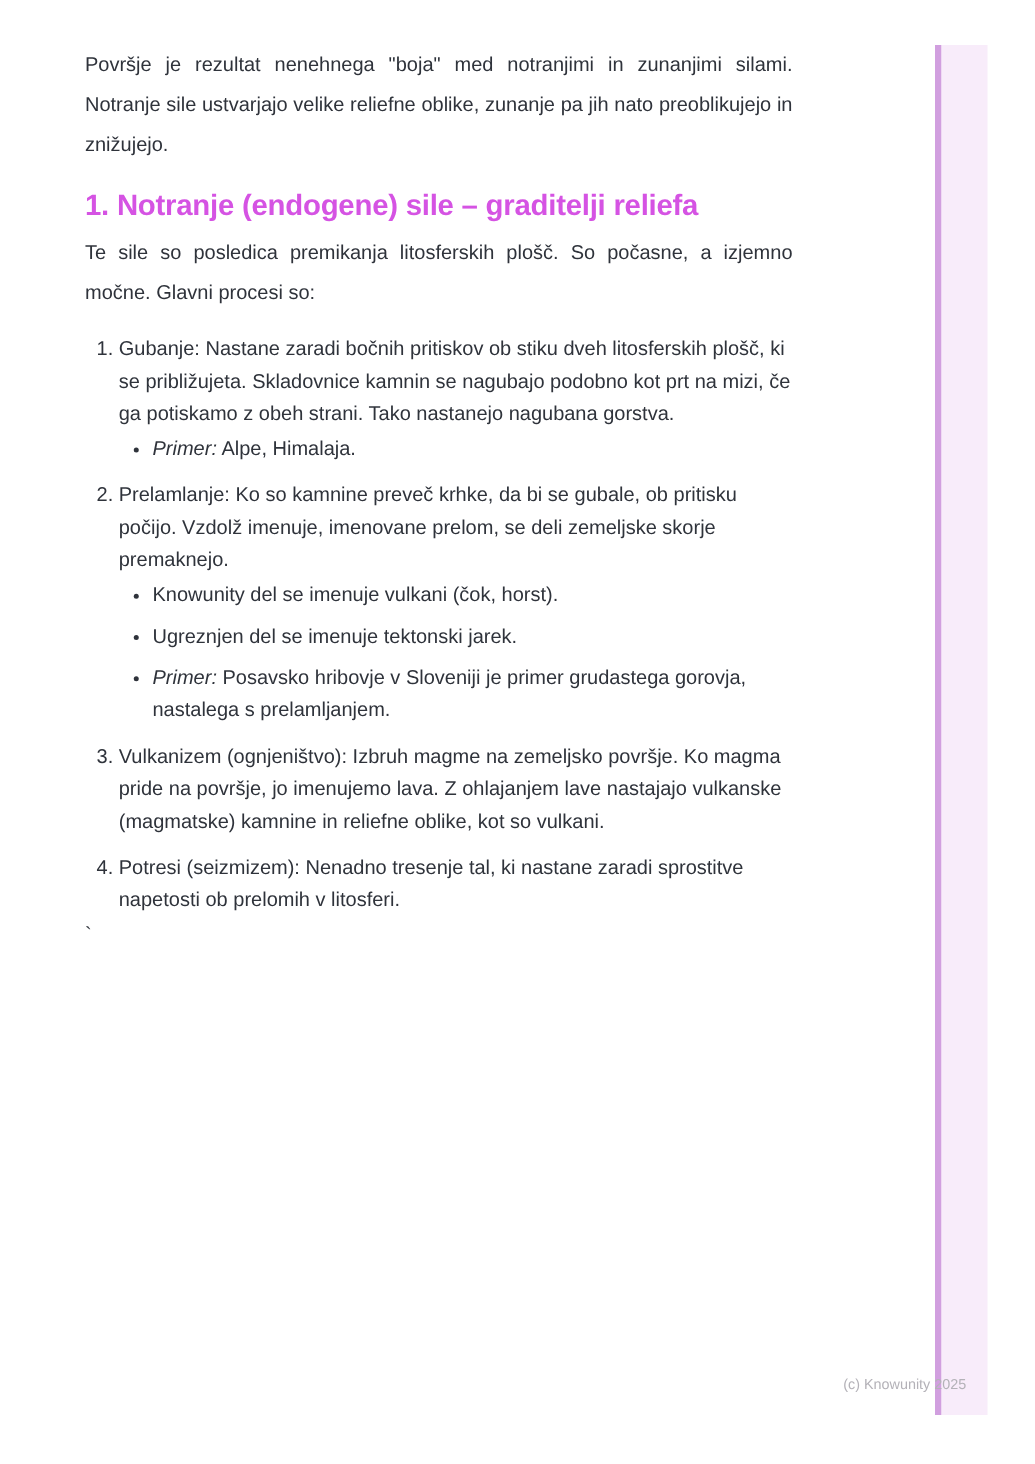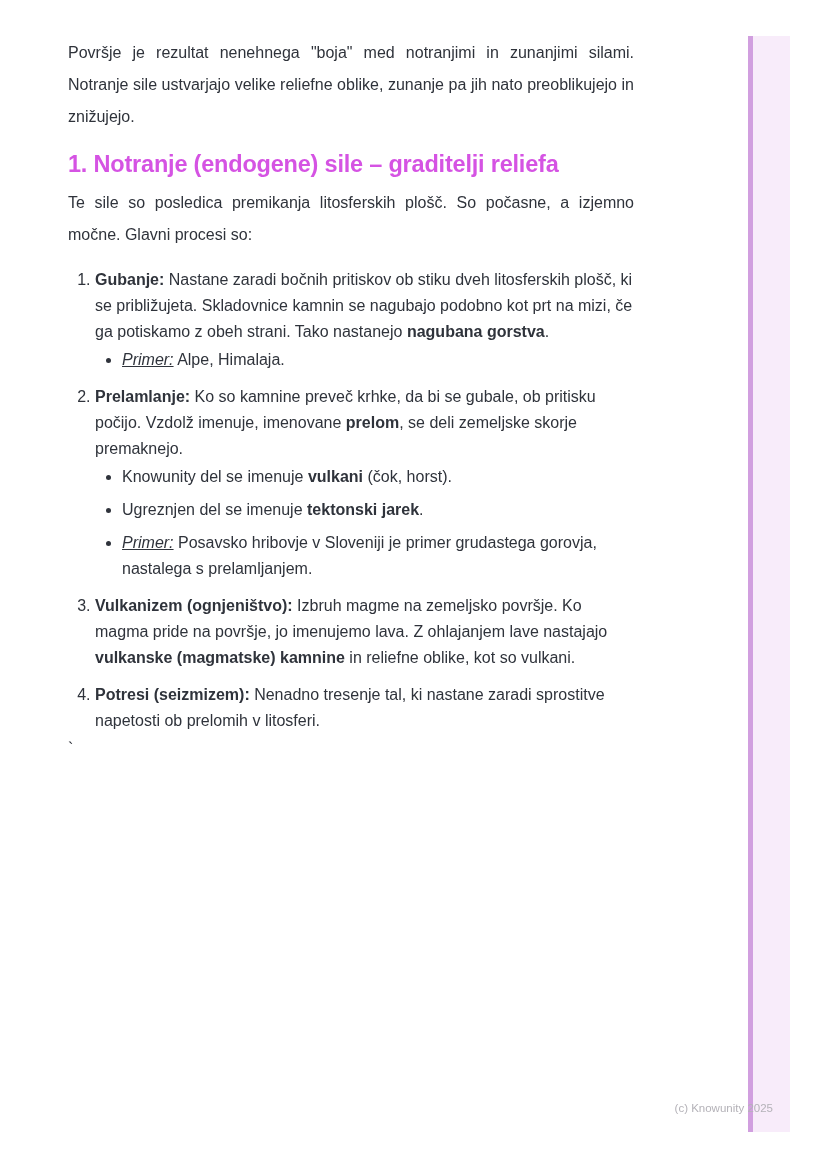--- a/index.html
+++ b/index.html
@@ -49,22 +49,22 @@
     line-height: 26px;
   }
   ol.numbered > li { margin-bottom: 11px; }
   ol.numbered > li:last-child { margin-bottom: 0; }
   ul.bullets {
     list-style: disc;
     margin-top: 2px;
     padding-left: 27px;
   }
   ul.bullets li + li { margin-top: 7px; }
-  .b { font-weight: 700; }
-  .i { font-style: italic; text-decoration: underline; }
+  .b { font-weight: 400; }
+  .i { font-style: italic; }
   .stray {
     margin-top: 2px;
     font-size: 16px;
     line-height: 26px;
   }
   .stripe {
     position: absolute;
     left: 748px;
     top: 36px;
     width: 42px;

